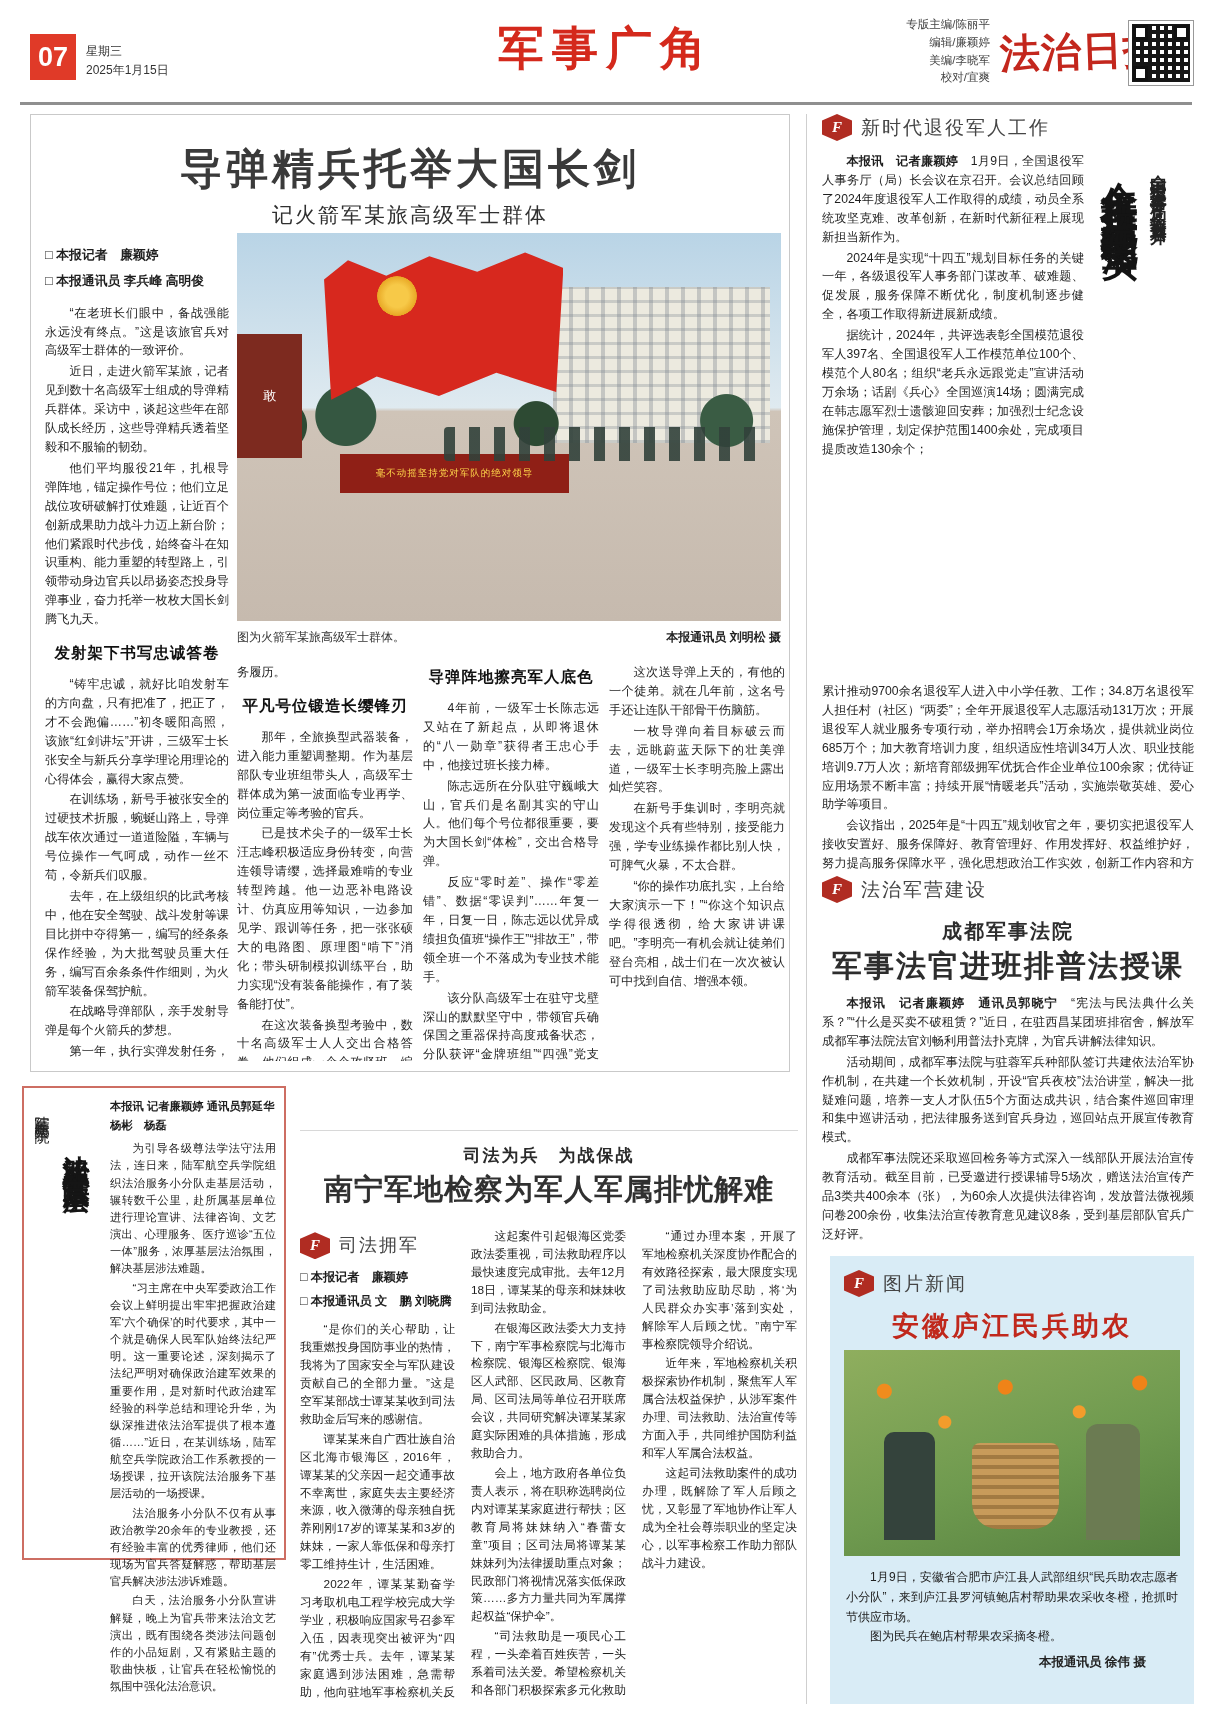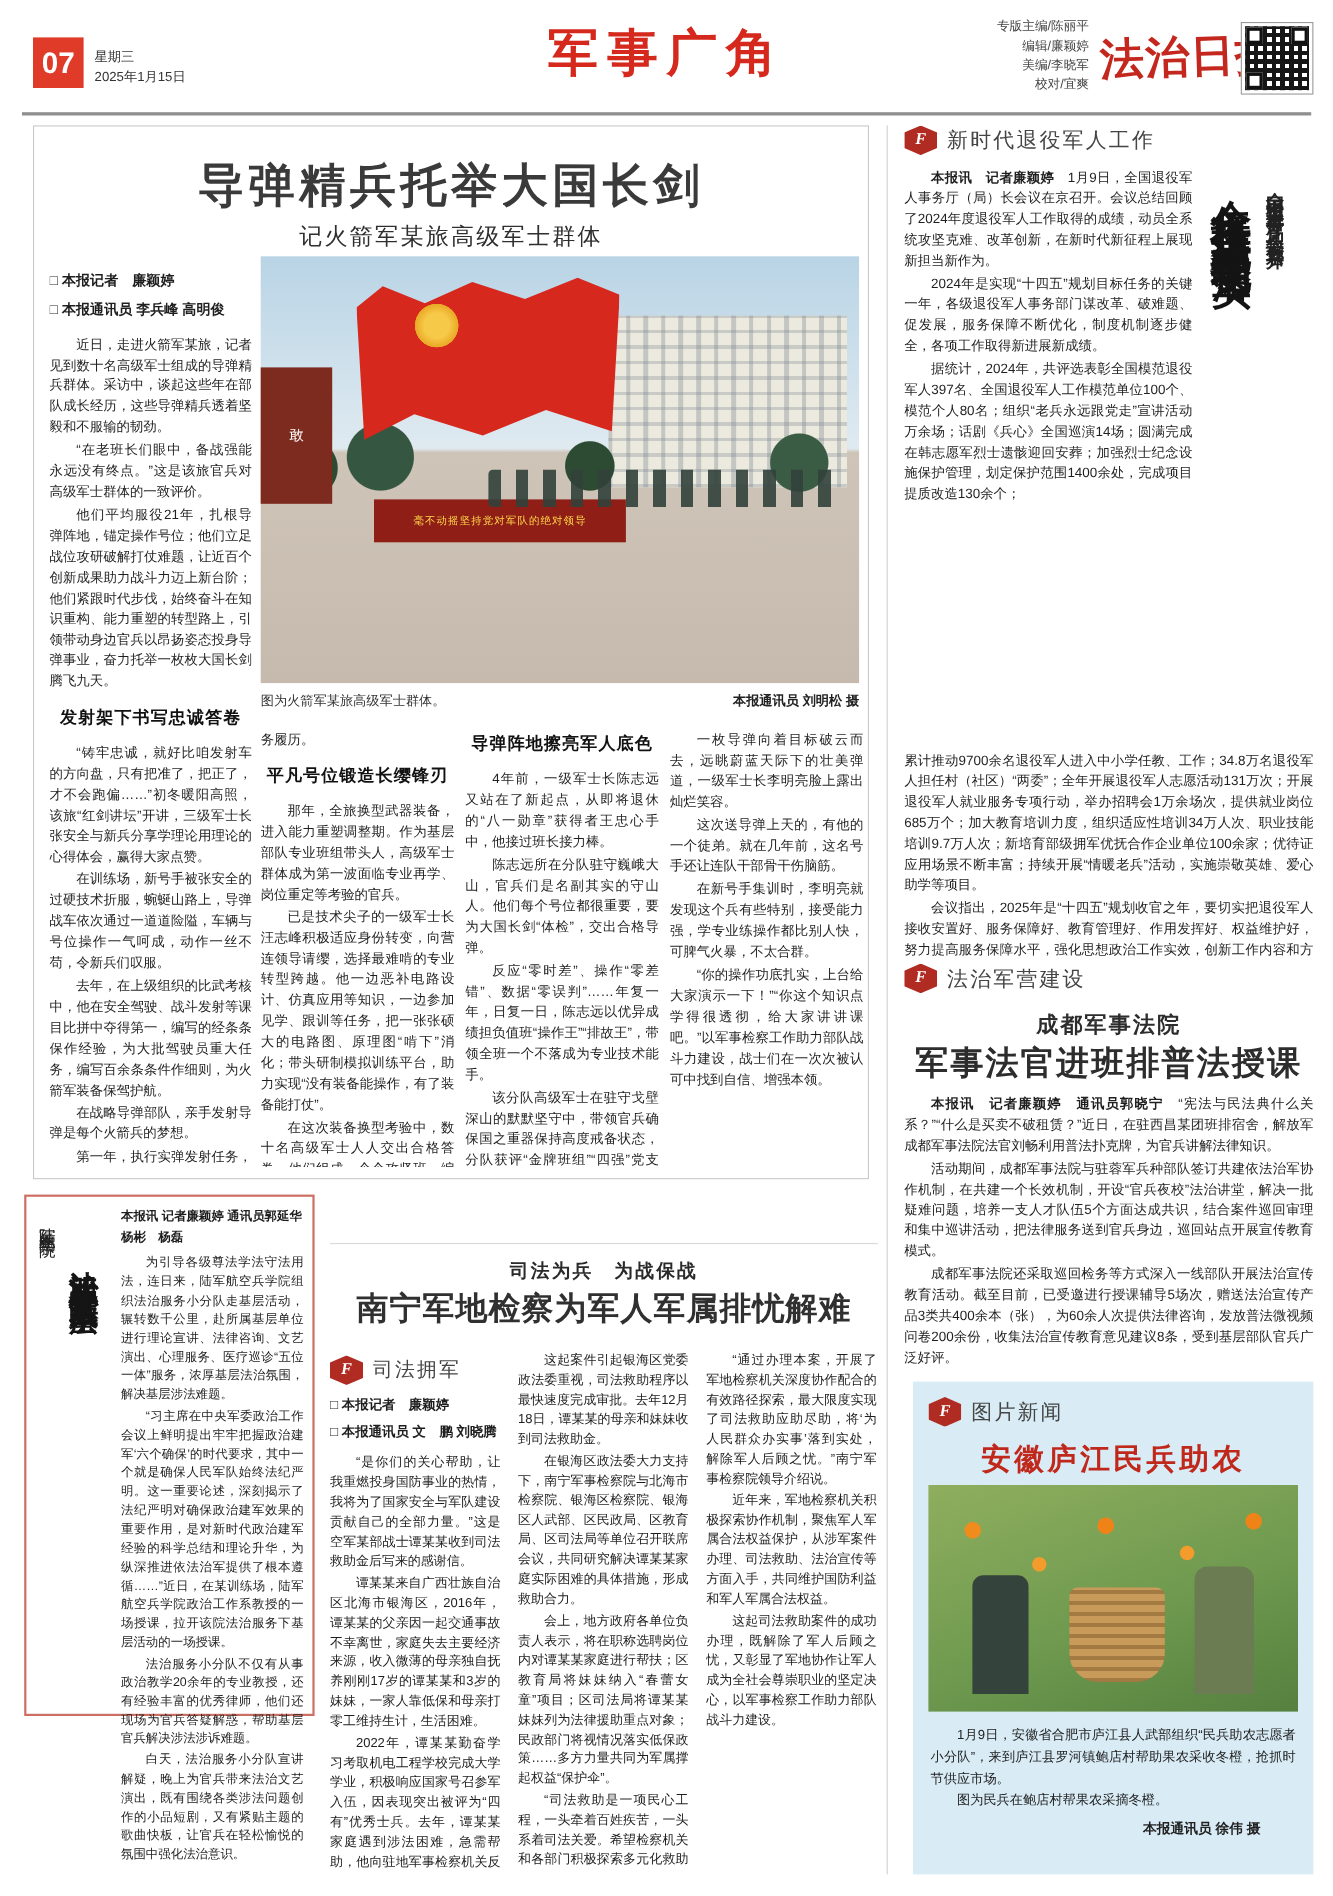--- a/index.html
+++ b/index.html
@@ -106,22 +106,22 @@
   <div class="abs headrule"></div>
   <div class="vrule" style="left:806px;top:114px;height:1590px;"></div>
 
   <div class="abs mainbox">
     <div class="abs mainhead">导弹精兵托举大国长剑</div>
     <div class="abs maindeck">记火箭军某旅高级军士群体</div>
 
     <div class="abs mcol1 bodytext clip">
       <p class="byline">□ 本报记者　廉颖婷</p>
       <p class="byline" style="margin-bottom:10px;">□ 本报通讯员 李兵峰 高明俊</p>
+      <p>“在老班长们眼中，备战强能永远没有终点。”这是该旅官兵对高级军士群体的一致评价。</p>
       <p>近日，走进火箭军某旅，记者见到数十名高级军士组成的导弹精兵群体。采访中，谈起这些年在部队成长经历，这些导弹精兵透着坚毅和不服输的韧劲。</p>
-      <p>“在老班长们眼中，备战强能永远没有终点。”这是该旅官兵对高级军士群体的一致评价。</p>
       <p>他们平均服役21年，扎根导弹阵地，锚定操作号位；他们立足战位攻研破解打仗难题，让近百个创新成果助力战斗力迈上新台阶；他们紧跟时代步伐，始终奋斗在知识重构、能力重塑的转型路上，引领带动身边官兵以昂扬姿态投身导弹事业，奋力托举一枚枚大国长剑腾飞九天。</p>
       <div class="colsub">发射架下书写忠诚答卷</div>
       <p>“铸牢忠诚，就好比咱发射车的方向盘，只有把准了，把正了，才不会跑偏……”初冬暖阳高照，该旅“红剑讲坛”开讲，三级军士长张安全与新兵分享学理论用理论的心得体会，赢得大家点赞。</p>
       <p>在训练场，新号手被张安全的过硬技术折服，蜿蜒山路上，导弹战车依次通过一道道险隘，车辆与号位操作一气呵成，动作一丝不苟，令新兵们叹服。</p>
       <p>去年，在上级组织的比武考核中，他在安全驾驶、战斗发射等课目比拼中夺得第一，编写的经条条保作经验，为大批驾驶员重大任务，编写百余条条件作细则，为火箭军装备保驾护航。</p>
       <p>在战略导弹部队，亲手发射导弹是每个火箭兵的梦想。</p>
       <p>第一年，执行实弹发射任务，作为“一枚弹”操作号手，一级军士长唐兴春为了“亲手”人格梦，带领班组反复推演流程，把每个动作练到极致。</p>
 
     </div>
 
@@ -156,24 +156,24 @@
     <div class="abs mcol bodytext clip" style="left:392px;">
       <div class="colsub" style="margin-top:2px;">导弹阵地擦亮军人底色</div>
       <p>4年前，一级军士长陈志远又站在了新起点，从即将退休的“八一勋章”获得者王忠心手中，他接过班长接力棒。</p>
       <p>陈志远所在分队驻守巍峨大山，官兵们是名副其实的守山人。他们每个号位都很重要，要为大国长剑“体检”，交出合格导弹。</p>
       <p>反应“零时差”、操作“零差错”、数据“零误判”……年复一年，日复一日，陈志远以优异成绩担负值班“操作王”“排故王”，带领全班一个不落成为专业技术能手。</p>
       <p>该分队高级军士在驻守戈壁深山的默默坚守中，带领官兵确保国之重器保持高度戒备状态，分队获评“金牌班组”“四强”党支部，荣膺火箭军“砺剑尖兵”。</p>
 
     </div>
 
     <div class="abs mcol bodytext clip" style="left:578px;">
+      <p>这次送导弹上天的，有他的一个徒弟。就在几年前，这名号手还让连队干部骨干伤脑筋。</p>
       <p>一枚导弹向着目标破云而去，远眺蔚蓝天际下的壮美弹道，一级军士长李明亮脸上露出灿烂笑容。</p>
-      <p>这次送导弹上天的，有他的一个徒弟。就在几年前，这名号手还让连队干部骨干伤脑筋。</p>
       <p>在新号手集训时，李明亮就发现这个兵有些特别，接受能力强，学专业练操作都比别人快，可脾气火暴，不太合群。</p>
-      <p>“你的操作功底扎实，上台给大家演示一下！”“你这个知识点学得很透彻，给大家讲讲课吧。”以军事检察工作助力部队战斗力建设，战士们在一次次被认可中找到自信、增强本领。</p>
+      <p>“你的操作功底扎实，上台给大家演示一下！”“你这个知识点学得很透彻，给大家讲讲课吧。”李明亮一有机会就让徒弟们登台亮相，战士们在一次次被认可中找到自信、增强本领。</p>
 
     </div>
   </div>
 
   <div class="abs veterans clip">
     <div class="seclogo">
       <div class="cube">F</div>
       <div class="seclabel">新时代退役军人工作</div>
     </div>
     <div class="vet-flex">

